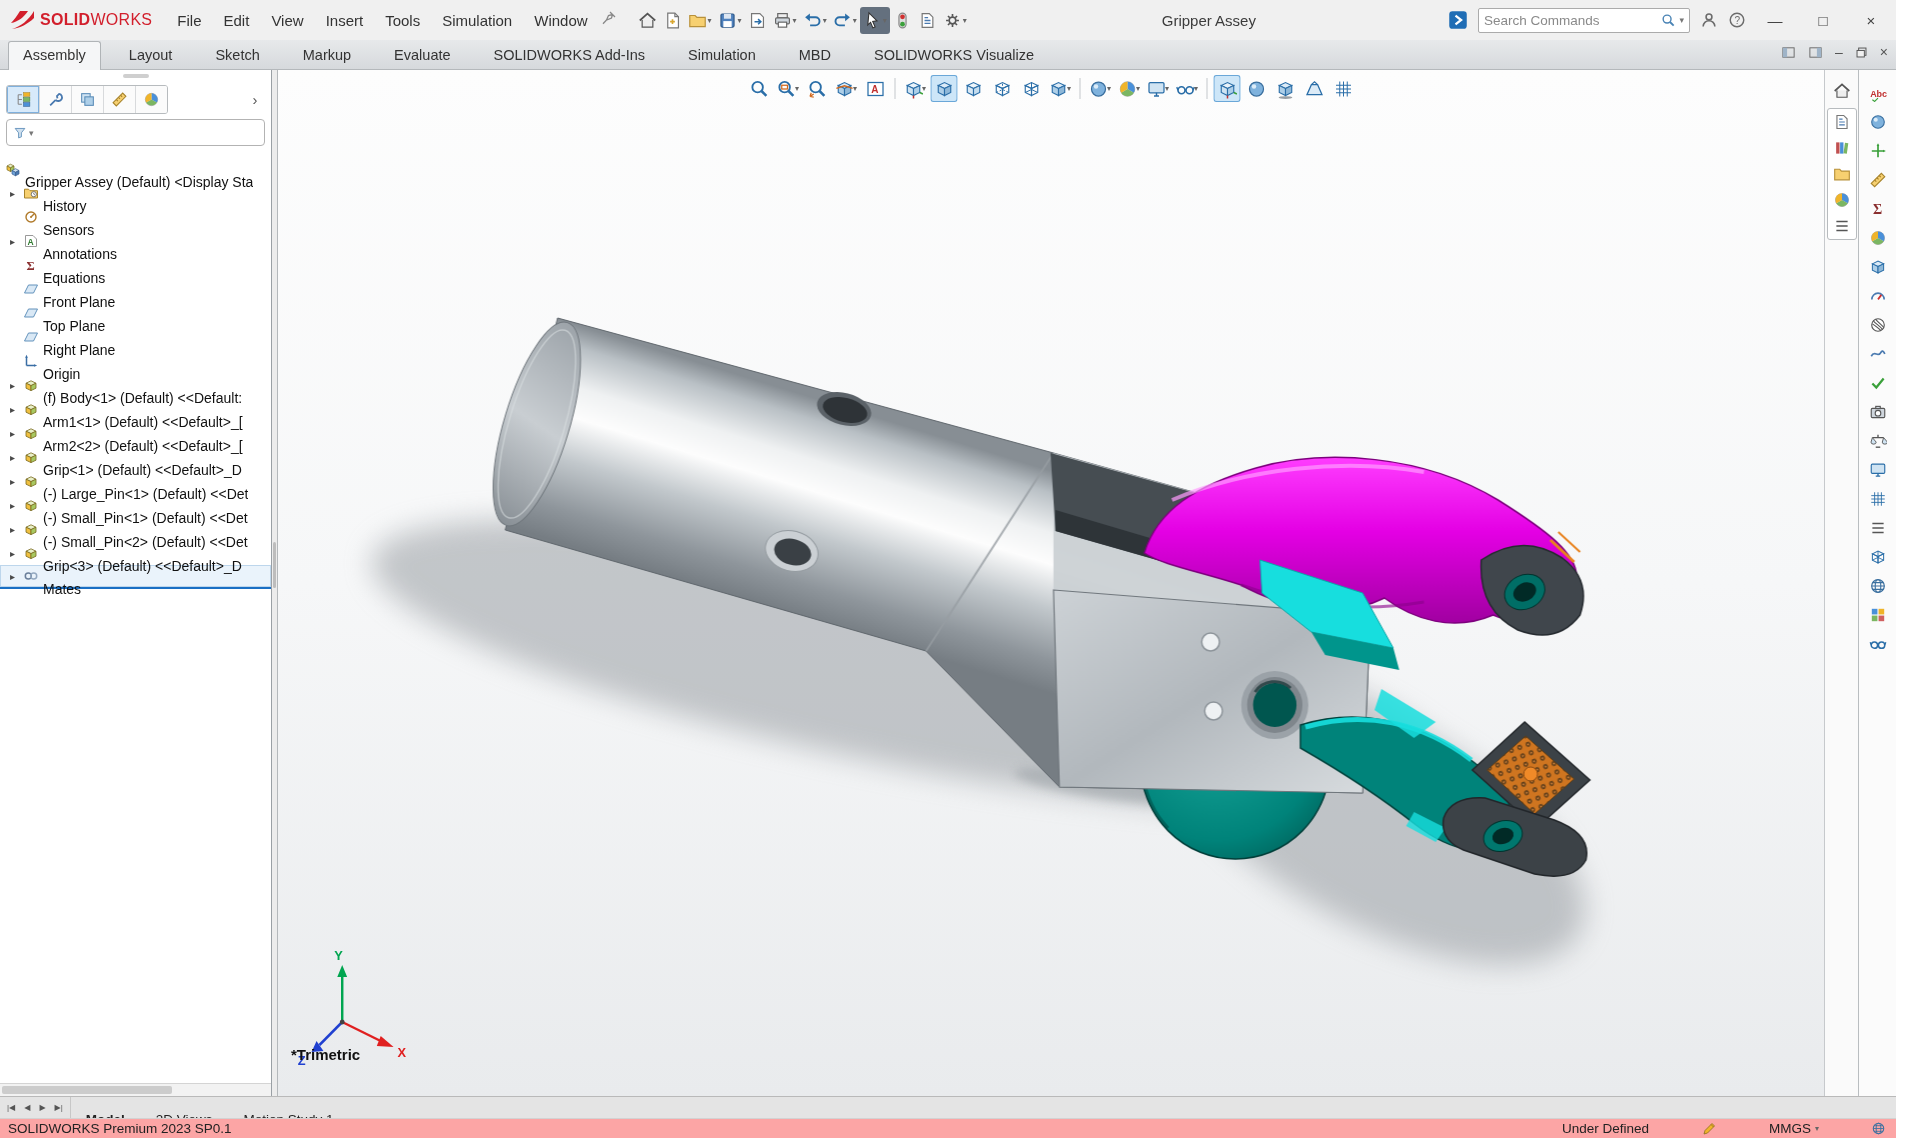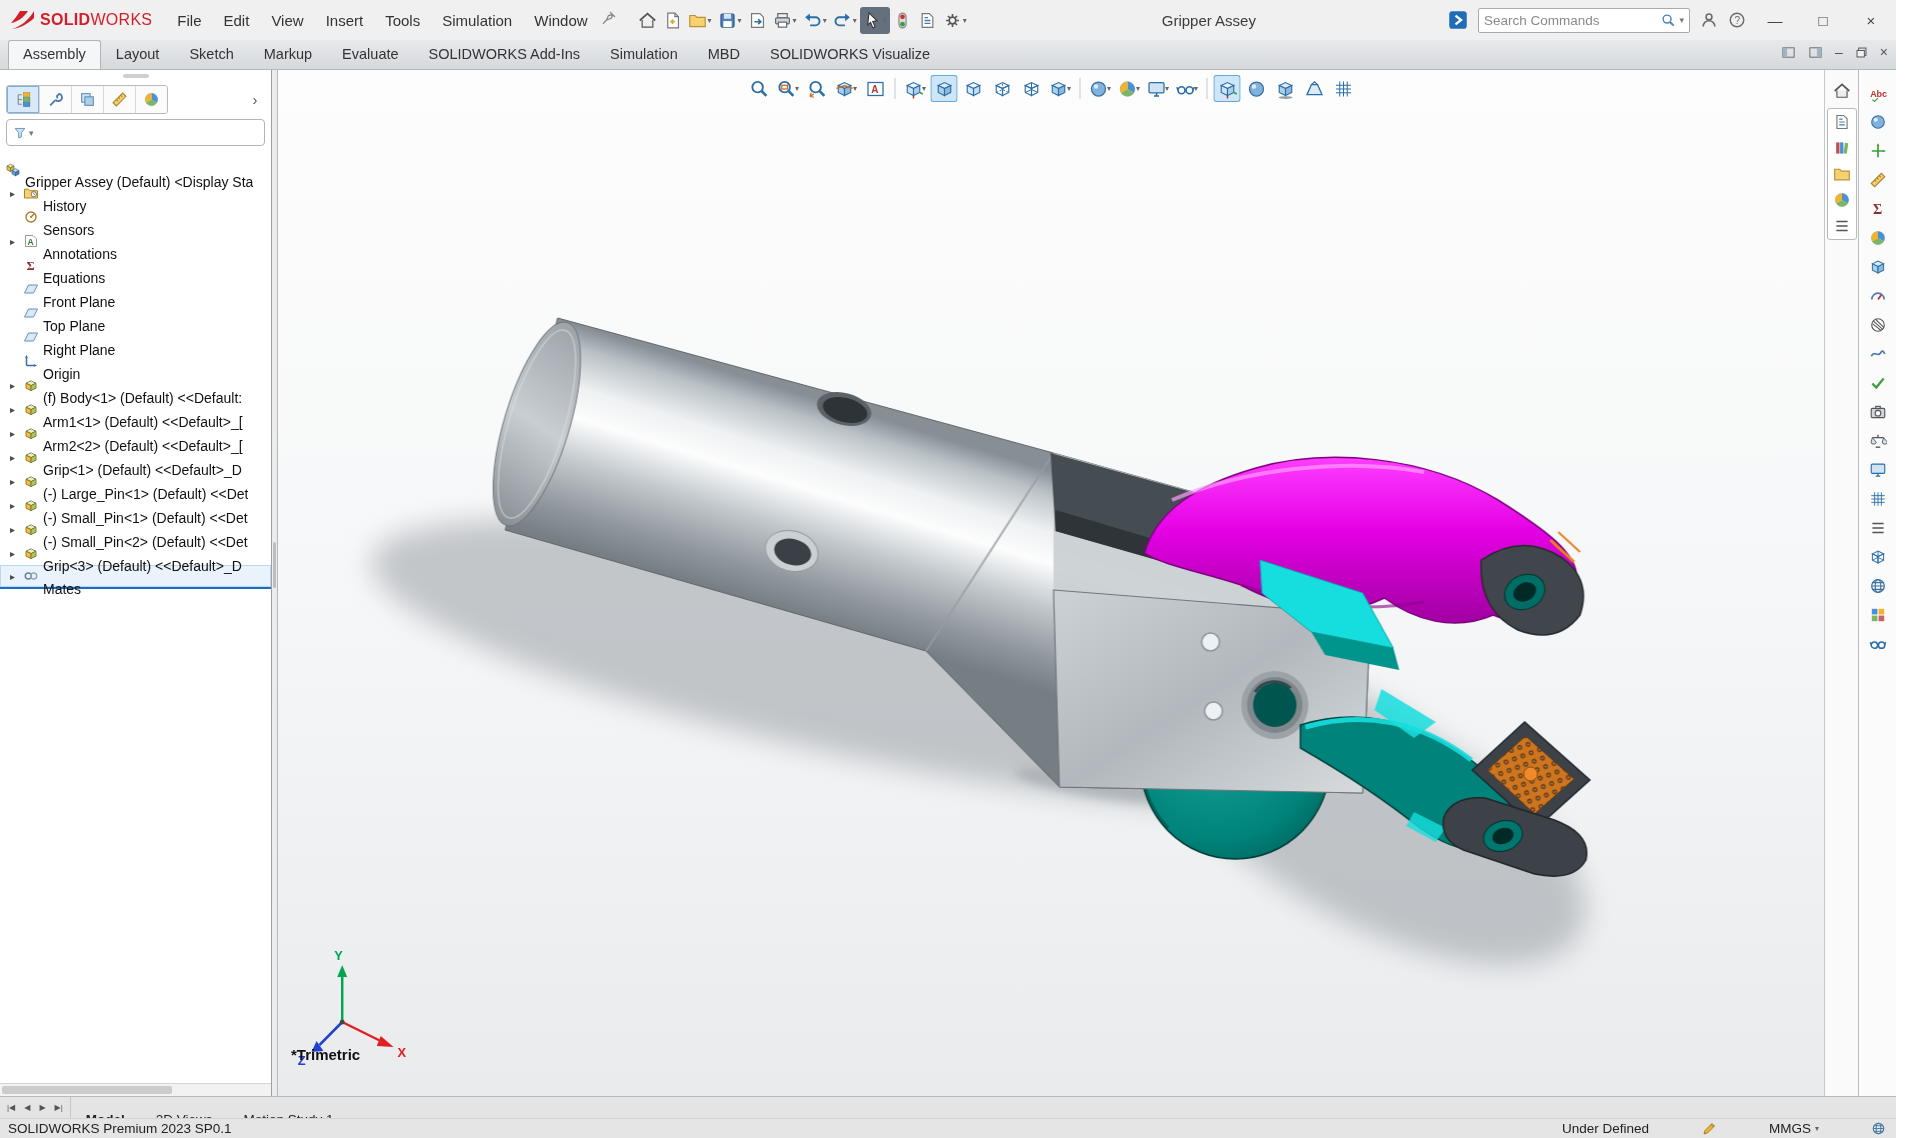--- a/index.html
+++ b/index.html
@@ -26,21 +26,21 @@
     display:flex; align-items:center; padding:0 5px; }
   .searchinput { flex:1; border:none; outline:none; font-size:13.5px; color:#444; background:transparent; min-width:10px; }
   .searchinput::placeholder { color:#8a8a8a; }
   .scaret { font-size:9px; color:#777; margin-left:3px; }
   .ticon { opacity:.85; display:flex; }
   .wbtn { width:38px; text-align:center; font-size:15px; color:#444; padding:5px 0; cursor:default; }
 
   
   .ribbonbar { height:30px; flex:0 0 30px; background:linear-gradient(#e7e9eb,#d6d9dc);
     border-bottom:1px solid #b4b8bb; display:flex; align-items:flex-end; padding-left:8px; position:relative; }
-  .rtabs { display:flex; align-items:flex-start; height:100%; }
+  .rtabs { display:flex; align-items:center; height:100%;gap:13px; }
   .rtab { padding:5px 14px 6px; font-size:14.5px; color:#333; cursor:default; border:1px solid transparent; border-bottom:none; }
   .rtab.active { background:#f5f6f7; border-color:#b0b4b7; border-radius:3px 3px 0 0; margin-bottom:-1px; padding-bottom:7px; }
   .doc-controls { position:absolute; right:8px; top:4px; display:flex; align-items:center; gap:12px; }
   .doc-controls .dc { color:#555; display:flex; align-items:center; font-size:14px; cursor:default; }
 
   
   .main { flex:1; display:flex; min-height:0; }
 
   
   .panel { width:272px; flex:0 0 272px; background:#fff; border-right:1px solid #9aa0a5;
@@ -95,21 +95,21 @@
   
   .doctabs { height:22px; flex:0 0 22px; background:#e4e4e4; border-top:1px solid #b9b9b9;
     display:flex; align-items:stretch; font-size:13.5px; color:#222; }
   .navbtns { display:flex; align-items:center; padding:0 3px; gap:1px; border-right:1px solid #c7c7c7; }
   .navbtns span { font-size:8px; color:#555; padding:3px 4px; cursor:default; }
   .dtabs { display:flex; }
   .dtab { display:flex; align-items:center; padding:0 15px; border-right:1px solid #c7c7c7; cursor:default;margin-top:22px; }
   .dtab.active { background:#f7f7f7; font-weight:bold; }
 
   
-  .statusbar { height:20px; flex:0 0 20px; background:#e5e5e5; border-top:1px solid #d2d2d2;
+  .statusbar { height:20px; flex:0 0 20px; background:#fca5a5; border-top:1px solid #d2d2d2;
     display:flex; align-items:center; padding:0 10px 0 8px; font-size:13.5px; color:#222; }
   .sb-right { margin-left:auto; display:flex; align-items:center; gap:52px; }
   .units { display:flex; align-items:center; gap:4px; }
   .ucaret { font-size:8px; color:#666; }
 </style>
 </head>
 <body>
 
 <div class="app">
 

